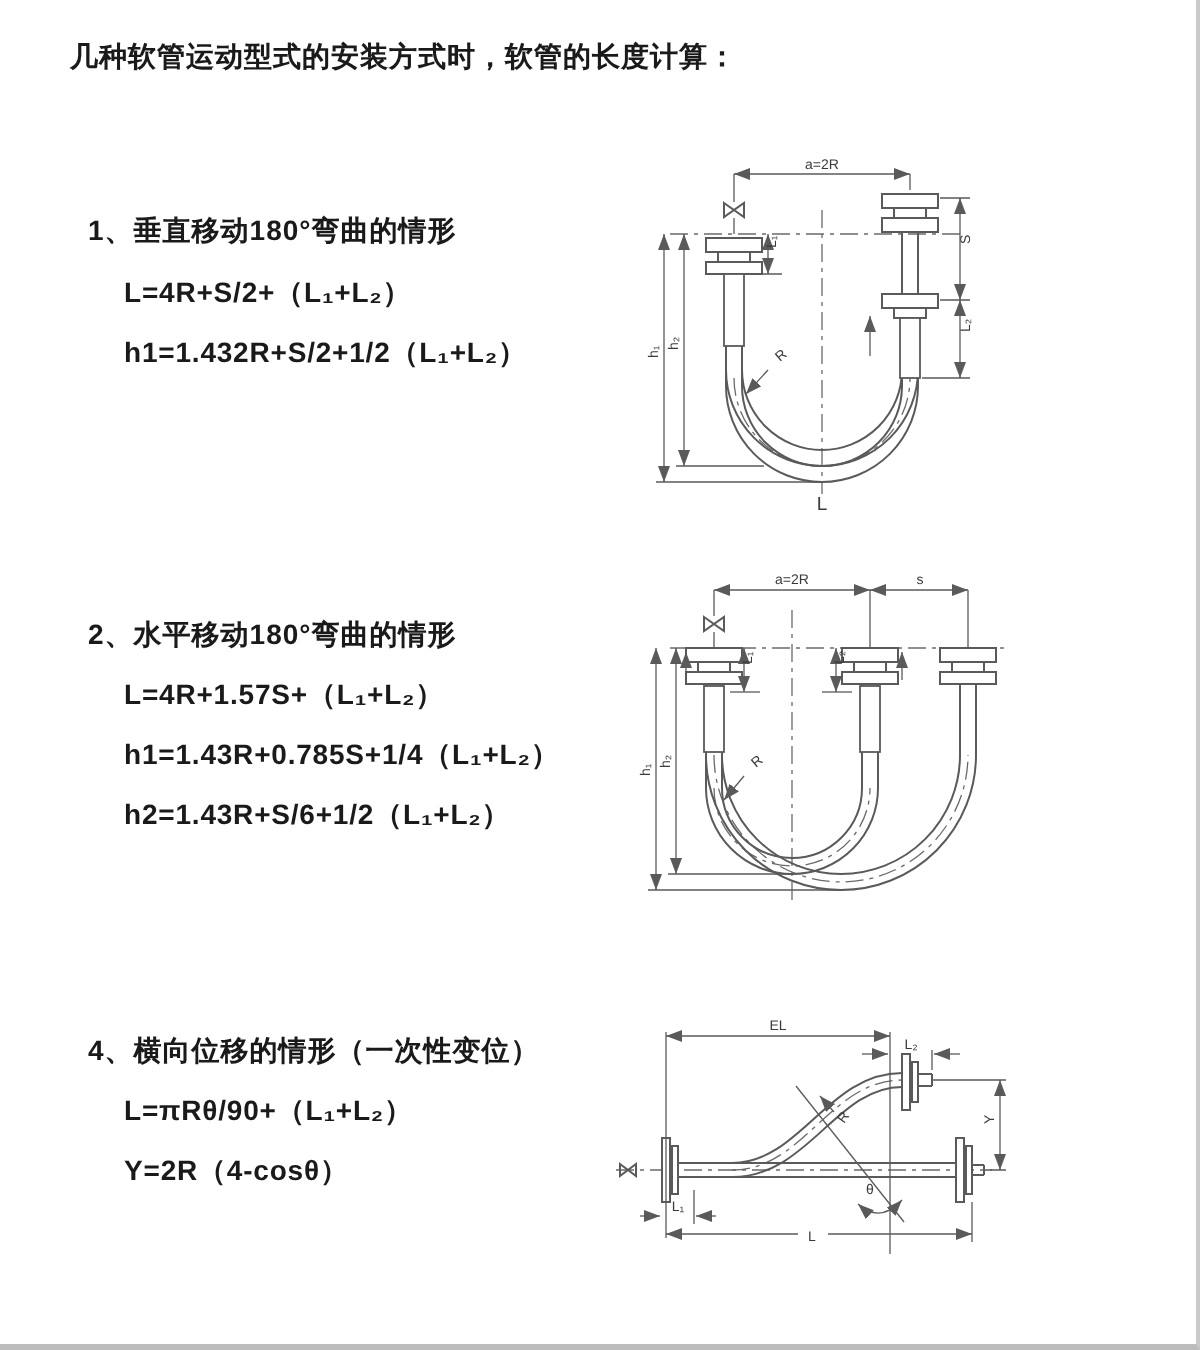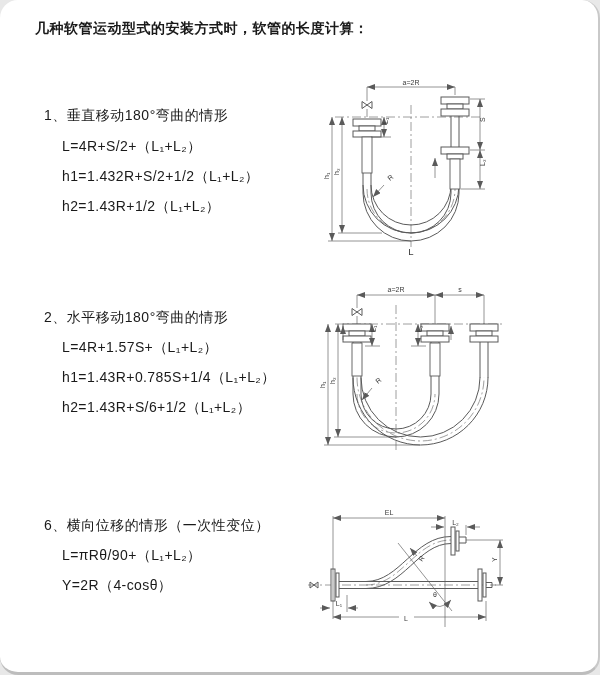--- a/index.html
+++ b/index.html
@@ -1,50 +1,49 @@
 <!DOCTYPE html>
 <html><head>
 <meta charset="utf-8">
 <style>
   html,body{margin:0;padding:0;background:#e8e8e8;}
   .page{position:relative;width:600px;height:675px;background:#ffffff;overflow:hidden;
         font-family:"Liberation Sans","DejaVu Sans",sans-serif;color:#1a1a1a;
-        border-right:2px solid #c9c9c9;border-bottom:3px solid #bdbdbd;box-sizing:border-box;border-radius:18px;}
+        border-right:2px solid #c9c9c9;border-bottom:3px solid #bdbdbd;box-sizing:border-box;}
   .t{position:absolute;white-space:nowrap;line-height:1;}
   .title{font-size:14px;font-weight:bold;letter-spacing:0.5px;}
-  .heading{font-size:14px;font-weight:normal;letter-spacing:0.5px;}
-  .formula{font-size:14px;font-weight:normal;letter-spacing:0.4px;}
+  .heading{font-size:14px;font-weight:bold;letter-spacing:0.5px;}
+  .formula{font-size:14px;font-weight:bold;letter-spacing:0.4px;}
   svg.diag{position:absolute;overflow:visible;}
   .dl{stroke:#5a5a5a;stroke-width:1;fill:none;}
   .dl rect{fill:#ffffff;}
   .br{stroke:#5a5a5a;stroke-width:0.9;}
   .dim{stroke:#5a5a5a;stroke-width:0.65;fill:none;}
   .cl{stroke:#6a6a6a;stroke-width:0.65;fill:none;stroke-dasharray:9 3 2 3;}
   .lb{font-family:"Liberation Sans","DejaVu Sans",sans-serif;font-size:7px;fill:#3a3a3a;}
   .lbm{text-anchor:middle;}
   .big{font-size:9.5px;}
 </style>
 </head>
 <body>
 
 <div class="page">
 
   <div class="t title" style="left:35px;top:21px">几种软管运动型式的安装方式时，软管的长度计算：</div>
 
   <div class="t heading" style="left:44px;top:108px">1、垂直移动180°弯曲的情形</div>
   <div class="t formula" style="left:62px;top:139px">L=4R+S/2+（L₁+L₂）</div>
   <div class="t formula" style="left:62px;top:169px">h1=1.432R+S/2+1/2（L₁+L₂）</div>
-  <div class="t formula" style="left:62px;top:199px">h2=1.43R+1/2（L₁+L₂）</div>
 
   <div class="t heading" style="left:44px;top:310px">2、水平移动180°弯曲的情形</div>
   <div class="t formula" style="left:62px;top:340px">L=4R+1.57S+（L₁+L₂）</div>
   <div class="t formula" style="left:62px;top:370px">h1=1.43R+0.785S+1/4（L₁+L₂）</div>
   <div class="t formula" style="left:62px;top:400px">h2=1.43R+S/6+1/2（L₁+L₂）</div>
 
-  <div class="t heading" style="left:44px;top:518px">6、横向位移的情形（一次性变位）</div>
+  <div class="t heading" style="left:44px;top:518px">4、横向位移的情形（一次性变位）</div>
   <div class="t formula" style="left:62px;top:548px">L=πRθ/90+（L₁+L₂）</div>
   <div class="t formula" style="left:62px;top:578px">Y=2R（4-cosθ）</div>
 
   <svg class="diag" style="left:310px;top:75px" width="200" height="185" viewBox="0 0 200 185">
     <defs>
       <marker id="a1" orient="auto" markerWidth="9" markerHeight="7" refX="8" refY="3" markerUnits="userSpaceOnUse">
         <path d="M0,0 L8,3 L0,6 Z" fill="#5a5a5a"></path>
       </marker>
       <marker id="a1s" orient="auto-start-reverse" markerWidth="9" markerHeight="7" refX="8" refY="3" markerUnits="userSpaceOnUse">
         <path d="M0,0 L8,3 L0,6 Z" fill="#5a5a5a"></path>

